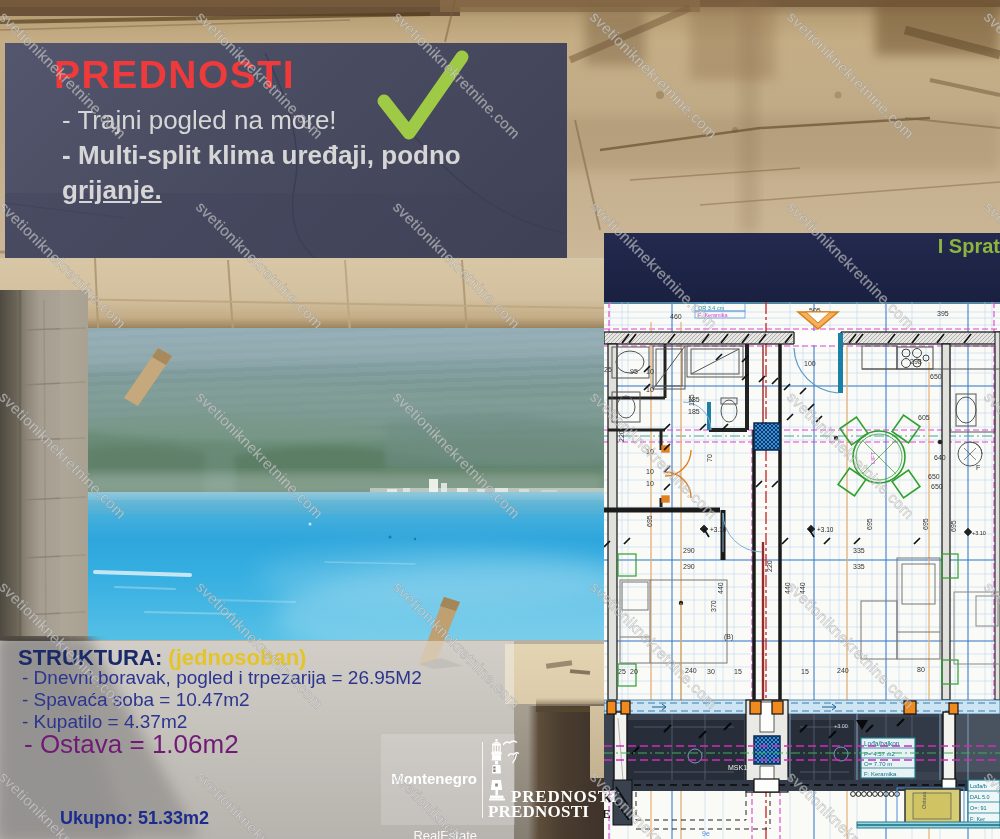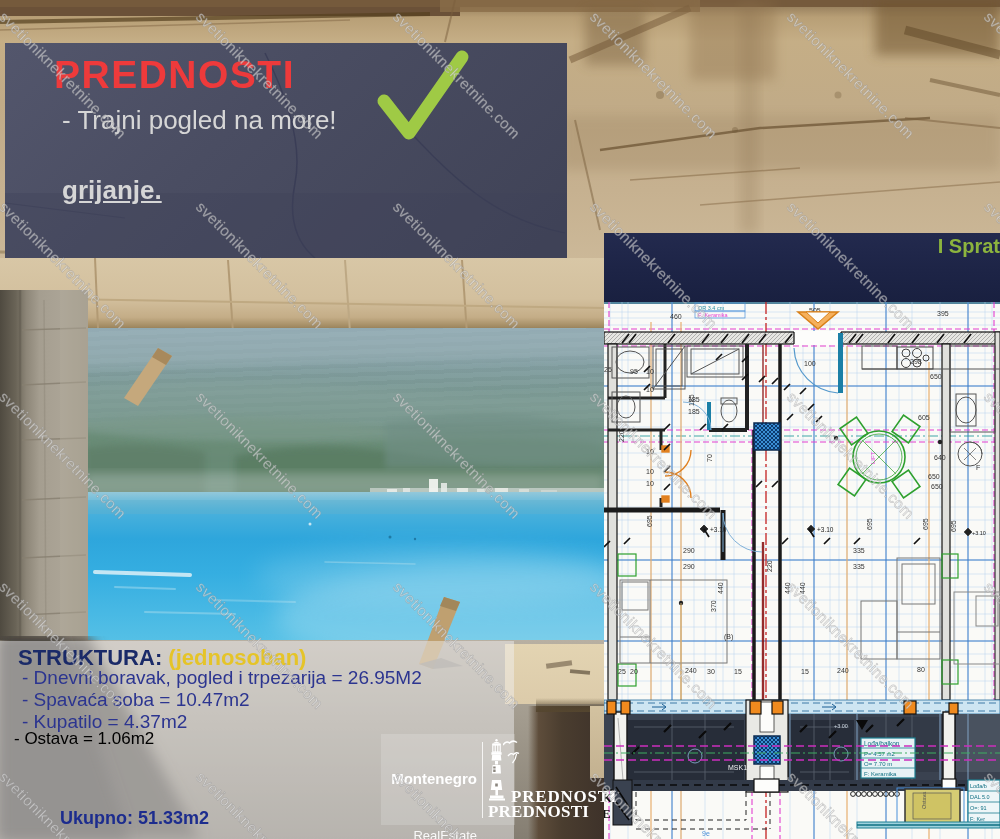--- a/index.html
+++ b/index.html
@@ -159,20 +159,21 @@
   <rect x="0" y="150" width="562" height="65" fill="#3e415a" opacity="0.35"></rect>
 </svg>
 
 <div class="abs" style="left:54px;top:53px;color:#ee3a3b;font-size:39px;font-weight:800;letter-spacing:1.5px;">PREDNOSTI</div>
 
 <svg class="abs" style="left:370px;top:40px" width="110" height="110" viewBox="0 0 110 110">
   <path d="M14,61 L39,93 L92,17" stroke="#9fca45" stroke-width="13" fill="none" stroke-linecap="round" stroke-linejoin="round"></path>
 </svg>
 
 <div class="abs" style="left:62px;top:105px;color:#d6d6d6;font-size:26px;font-weight:400;">- Trajni pogled na more!</div>
+<div class="abs" style="left:62px;top:140px;color:#d6d6d6;font-size:26px;font-weight:700;">- Multi-split klima uređaji, podno</div>
 <div class="abs" style="left:62px;top:175px;color:#d6d6d6;font-size:26px;font-weight:700;text-decoration:underline;">grijanje.</div>
 
 <div class="abs" style="left:604px;top:233px;width:396px;height:69px;background:linear-gradient(180deg,#232a4e 0%,#1d2446 55%,#192040 100%);"></div>
 <div class="abs" style="left:604px;top:235px;width:396px;text-align:right;color:#8cb43e;font-size:20px;font-weight:700;">I Sprat</div>
 
 <svg class="abs" style="left:604px;top:302px" width="396" height="537" viewBox="0 0 396 537">
   <defs>
     <pattern id="bluehatch" width="4" height="4" patternUnits="userSpaceOnUse">
       <rect width="4" height="4" fill="#3b8fd4"></rect>
       <path d="M0,0 L4,4 M4,0 L0,4" stroke="#0c3a6e" stroke-width="1"></path>
@@ -543,21 +544,21 @@
 
   <text x="98" y="534" font-size="7" fill="#4a90d9">9e</text>
 
   <text x="372" y="168" font-size="7" fill="#333">F</text>
 </svg>
 
 <div class="abs" style="left:18px;top:645px;font-size:22px;font-weight:700;color:#1a2a68;">STRUKTURA: <span style="color:#e5c428;">(jednosoban)</span></div>
 <div class="abs" style="left:22px;top:667px;font-size:19px;color:#2c3590;">- Dnevni boravak, pogled i trpezarija = 26.95M2</div>
 <div class="abs" style="left:22px;top:689px;font-size:19px;color:#2c3590;">- Spavaća soba = 10.47m2</div>
 <div class="abs" style="left:22px;top:711px;font-size:19px;color:#2c3590;">- Kupatilo = 4.37m2</div>
-<div class="abs" style="left:14px;top:729px;font-size:17px;color:#000000;">- Ostava = 1.06m2</div>
+<div class="abs" style="left:24px;top:729px;font-size:26px;color:#701a75;">- Ostava = 1.06m2</div>
 <div class="abs" style="left:60px;top:808px;font-size:18px;font-weight:700;color:#1c2c8e;">Ukupno: 51.33m2</div>
 
 <div class="abs" style="left:381px;top:734px;width:134px;height:91px;background:rgba(255,255,255,0.17);"></div>
 <div class="abs" style="left:381px;top:770px;width:96px;text-align:right;color:#fff;font-size:15px;font-weight:700;">Montenegro</div>
 <div class="abs" style="left:381px;top:792px;width:96px;text-align:right;color:rgba(255,255,255,0.92);font-size:13px;margin-top:36px;">RealEstate</div>
 <div class="abs" style="left:482px;top:742px;width:1px;height:76px;background:rgba(255,255,255,0.8);"></div>
 
 <svg class="abs" style="left:489px;top:739px" width="17" height="62" viewBox="0 0 17 62">
   <g fill="#fff">
     <circle cx="7.5" cy="1.2" r="1.2"></circle>

